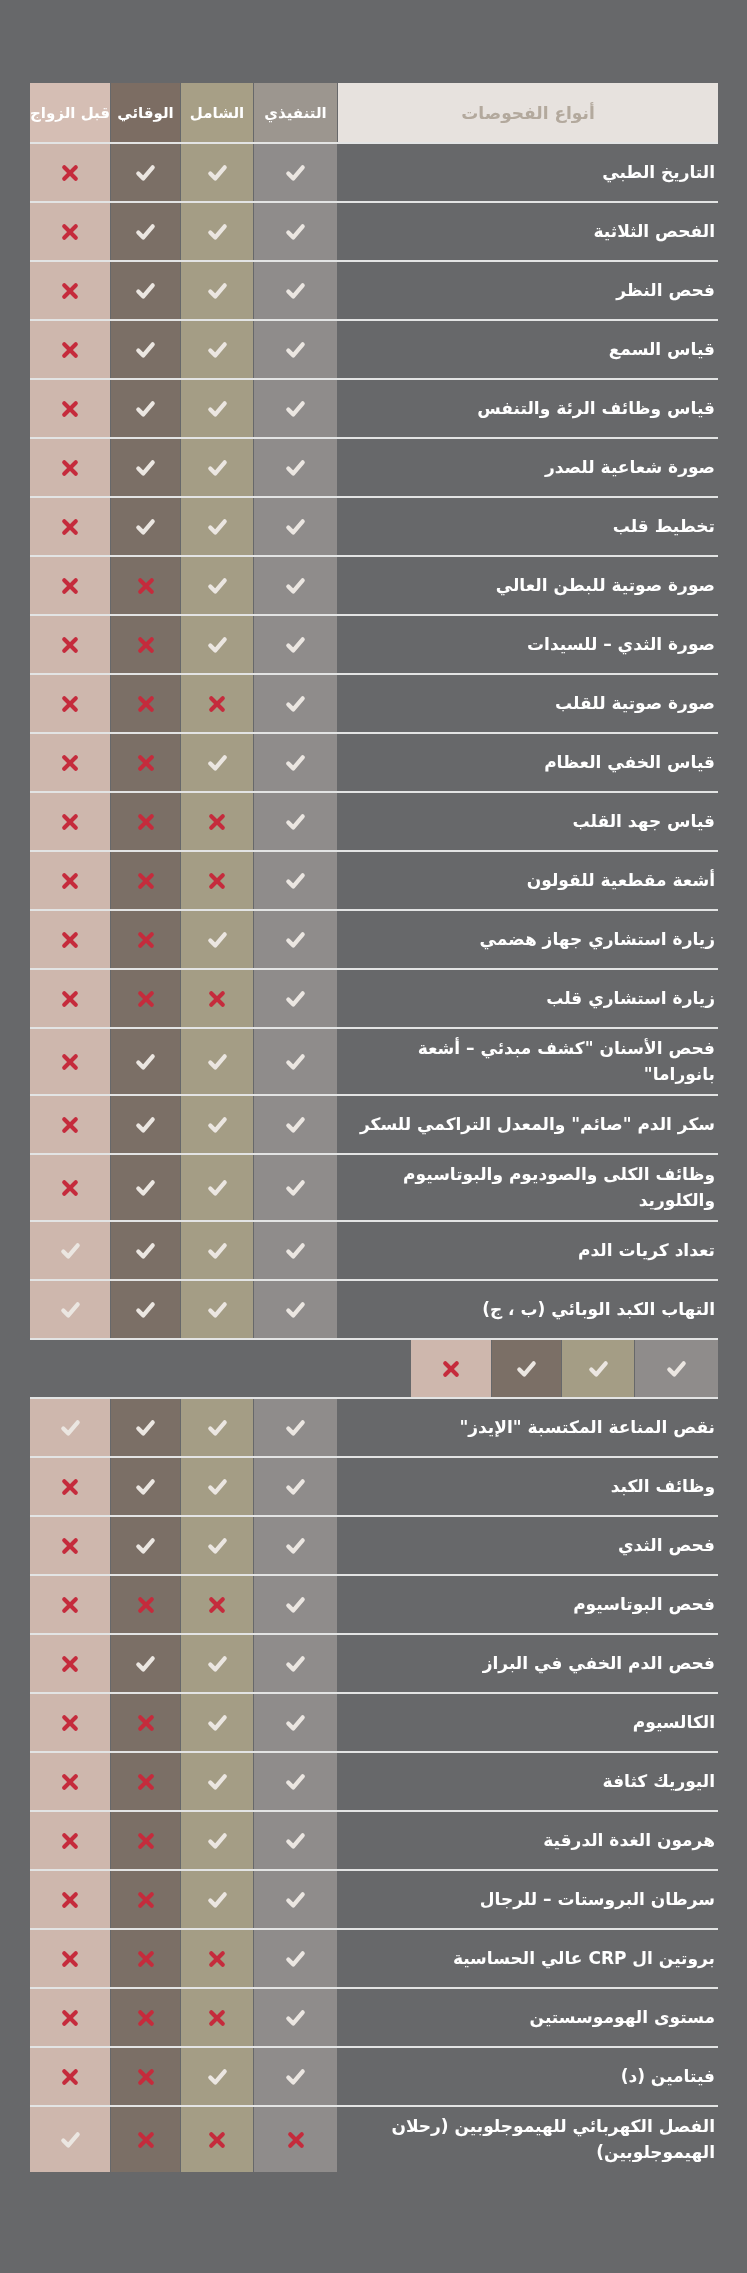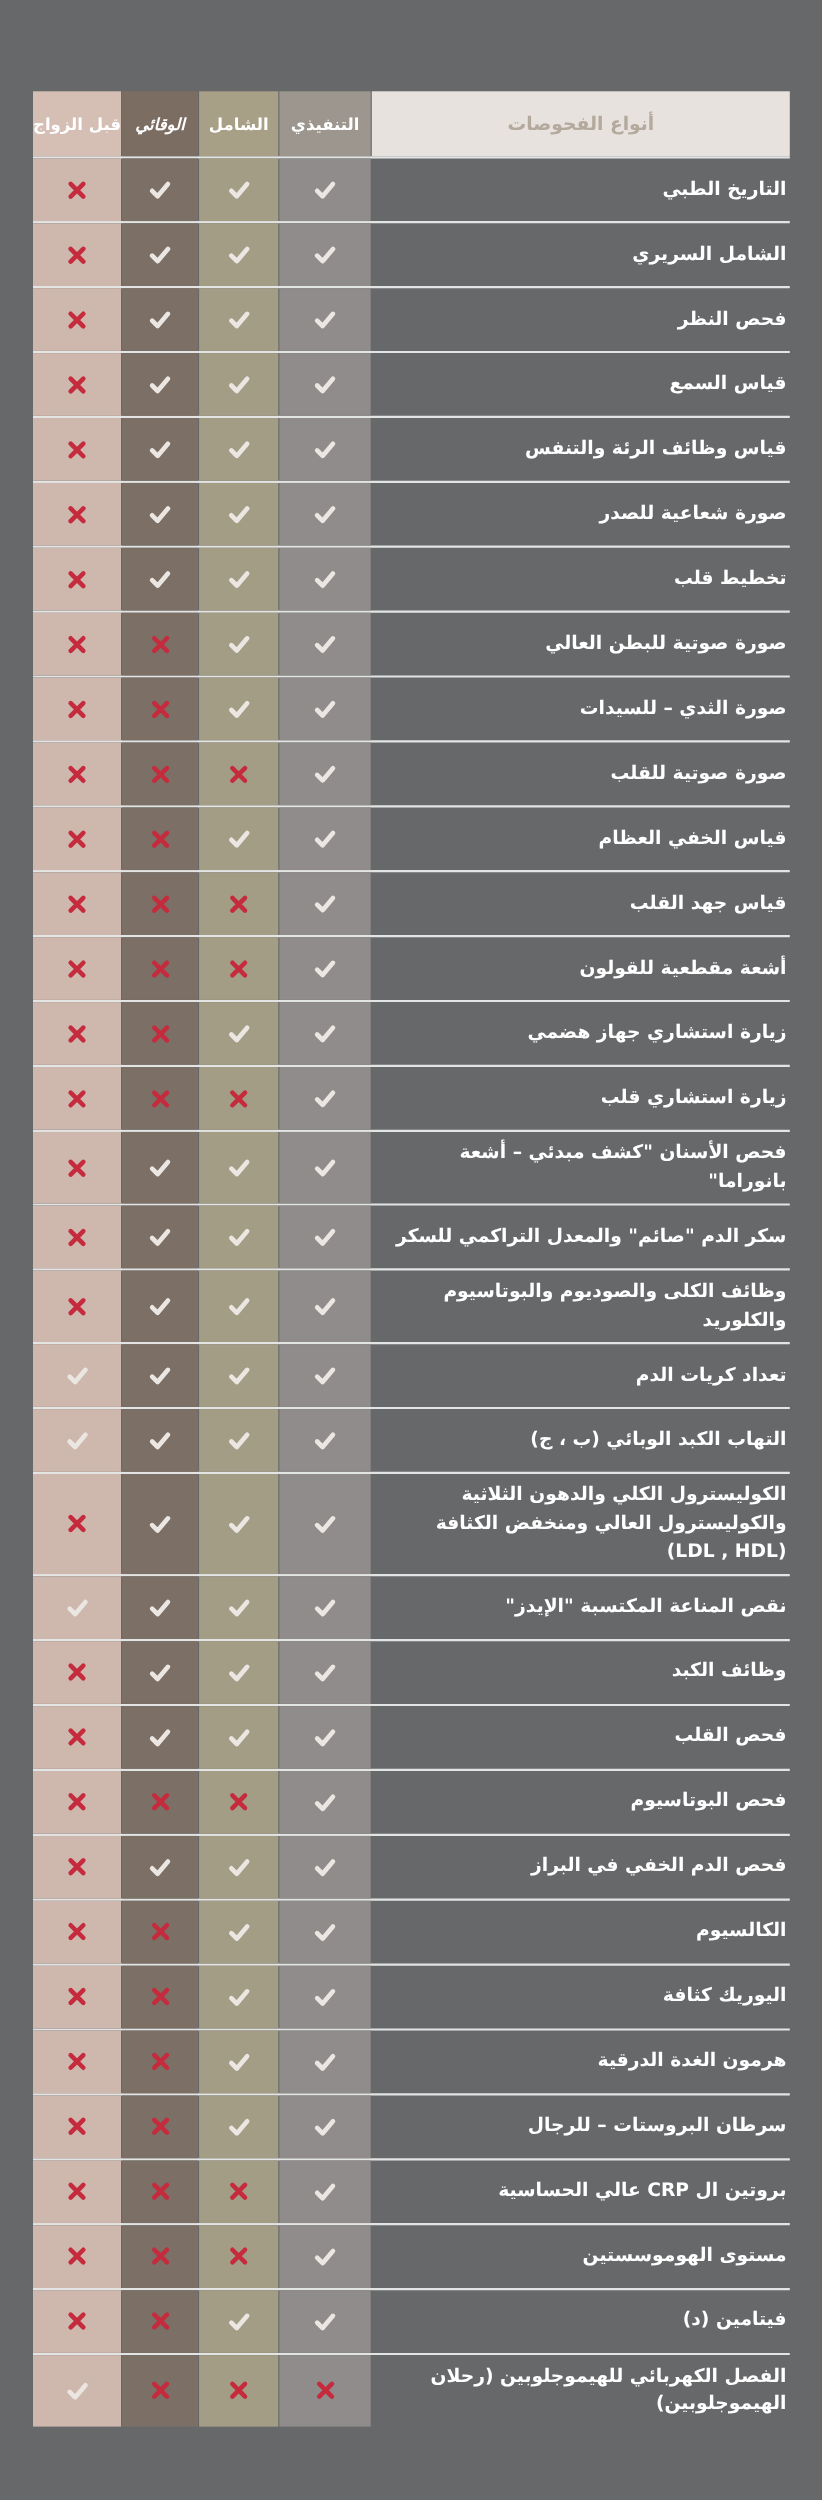--- a/index.html
+++ b/index.html
@@ -37,21 +37,21 @@
     display:flex;align-items:center;justify-content:center;
     font-size:17px;font-weight:bold;
   }
   .hdr-cell{
     display:flex;align-items:center;justify-content:center;
     color:#ffffff;font-size:15px;font-weight:bold;
     white-space:nowrap;overflow:hidden;
   }
   .col-executive{width:83px;flex:0 0 83px;}
   .col-comprehensive{width:72px;flex:0 0 72px;}
-  .col-preventive{width:69px;flex:0 0 69px;font-style:italic;}
+  .col-preventive{width:69px;flex:0 0 69px;}
   .col-premarital{width:80px;flex:0 0 80px;}
   .row{
     display:flex;
     column-gap:1px;
     min-height:57px;
     border-top:2px solid var(--sep);
     align-items:stretch;
   }
   .name-cell{
     flex:1 1 auto;
@@ -98,21 +98,21 @@
           </svg>
         </div>
         <div class="mark-cell col-premarital" style="background: rgb(206, 183, 173);">
           <svg width="18" height="18" viewBox="0 0 20 20">
             <path d="M3.6 3.6 L16.4 16.4 M16.4 3.6 L3.6 16.4" fill="none" stroke="#c52b3c" stroke-width="4.6" stroke-linecap="round"></path>
           </svg>
         </div>
       </div>
 
   <div class="row">
-    <div class="name-cell">الشامل السريري</div>
+    <div class="name-cell">الفحص الثلاثية</div>
   <div class="mark-cell col-executive" style="background: rgb(143, 140, 139);">
           <svg width="23" height="23" viewBox="0 0 24 24">
             <path d="M4.5 13 L9.7 18.2 L19.5 6.6" fill="none" stroke="#ebe6e1" stroke-width="4.4" stroke-linecap="round" stroke-linejoin="round"></path>
           </svg>
         </div>
         <div class="mark-cell col-comprehensive" style="background: rgb(164, 157, 133);">
           <svg width="23" height="23" viewBox="0 0 24 24">
             <path d="M4.5 13 L9.7 18.2 L19.5 6.6" fill="none" stroke="#ebe6e1" stroke-width="4.4" stroke-linecap="round" stroke-linejoin="round"></path>
           </svg>
         </div>
@@ -554,21 +554,20 @@
           </svg>
         </div>
         <div class="mark-cell col-premarital" style="background: rgb(206, 183, 173);">
           <svg width="23" height="23" viewBox="0 0 24 24">
             <path d="M4.5 13 L9.7 18.2 L19.5 6.6" fill="none" stroke="#ebe6e1" stroke-width="4.4" stroke-linecap="round" stroke-linejoin="round"></path>
           </svg>
         </div>
       </div>
 
   <div class="row">
-    <div class="name-cell">الكوليسترول الكلي والدهون الثلاثية والكوليسترول العالي ومنخفض الكثافة (LDL , HDL)</div>
   <div class="mark-cell col-executive" style="background: rgb(143, 140, 139);">
           <svg width="23" height="23" viewBox="0 0 24 24">
             <path d="M4.5 13 L9.7 18.2 L19.5 6.6" fill="none" stroke="#ebe6e1" stroke-width="4.4" stroke-linecap="round" stroke-linejoin="round"></path>
           </svg>
         </div>
         <div class="mark-cell col-comprehensive" style="background: rgb(164, 157, 133);">
           <svg width="23" height="23" viewBox="0 0 24 24">
             <path d="M4.5 13 L9.7 18.2 L19.5 6.6" fill="none" stroke="#ebe6e1" stroke-width="4.4" stroke-linecap="round" stroke-linejoin="round"></path>
           </svg>
         </div>
@@ -626,21 +625,21 @@
           </svg>
         </div>
         <div class="mark-cell col-premarital" style="background: rgb(206, 183, 173);">
           <svg width="18" height="18" viewBox="0 0 20 20">
             <path d="M3.6 3.6 L16.4 16.4 M16.4 3.6 L3.6 16.4" fill="none" stroke="#c52b3c" stroke-width="4.6" stroke-linecap="round"></path>
           </svg>
         </div>
       </div>
 
   <div class="row">
-    <div class="name-cell">فحص القلب</div>
+    <div class="name-cell">فحص الثدي</div>
   <div class="mark-cell col-executive" style="background: rgb(143, 140, 139);">
           <svg width="23" height="23" viewBox="0 0 24 24">
             <path d="M4.5 13 L9.7 18.2 L19.5 6.6" fill="none" stroke="#ebe6e1" stroke-width="4.4" stroke-linecap="round" stroke-linejoin="round"></path>
           </svg>
         </div>
         <div class="mark-cell col-comprehensive" style="background: rgb(164, 157, 133);">
           <svg width="23" height="23" viewBox="0 0 24 24">
             <path d="M4.5 13 L9.7 18.2 L19.5 6.6" fill="none" stroke="#ebe6e1" stroke-width="4.4" stroke-linecap="round" stroke-linejoin="round"></path>
           </svg>
         </div>

